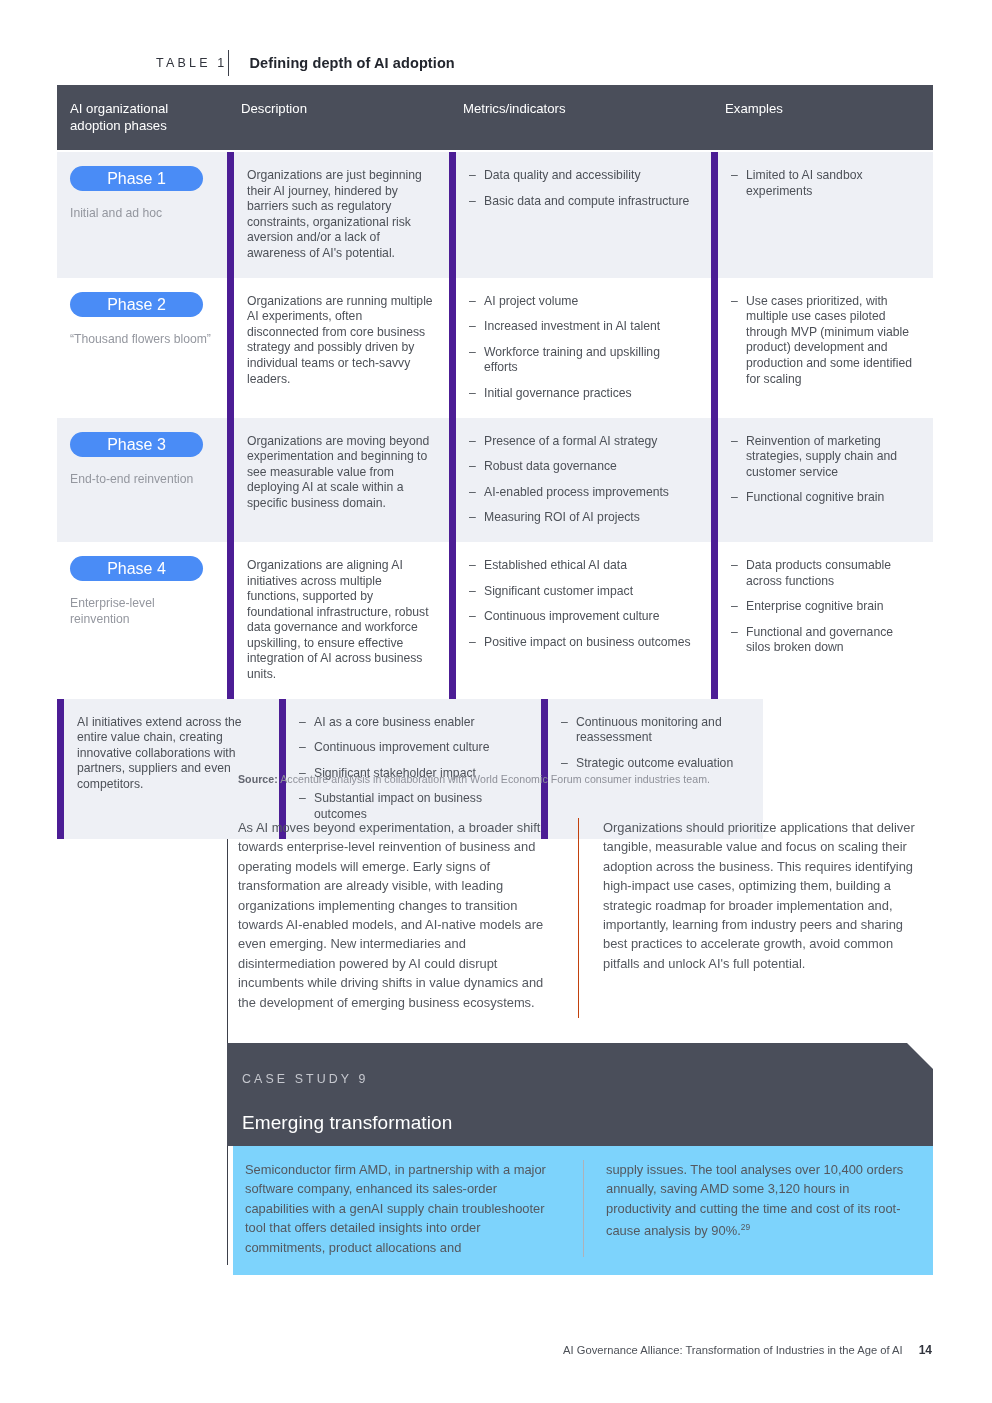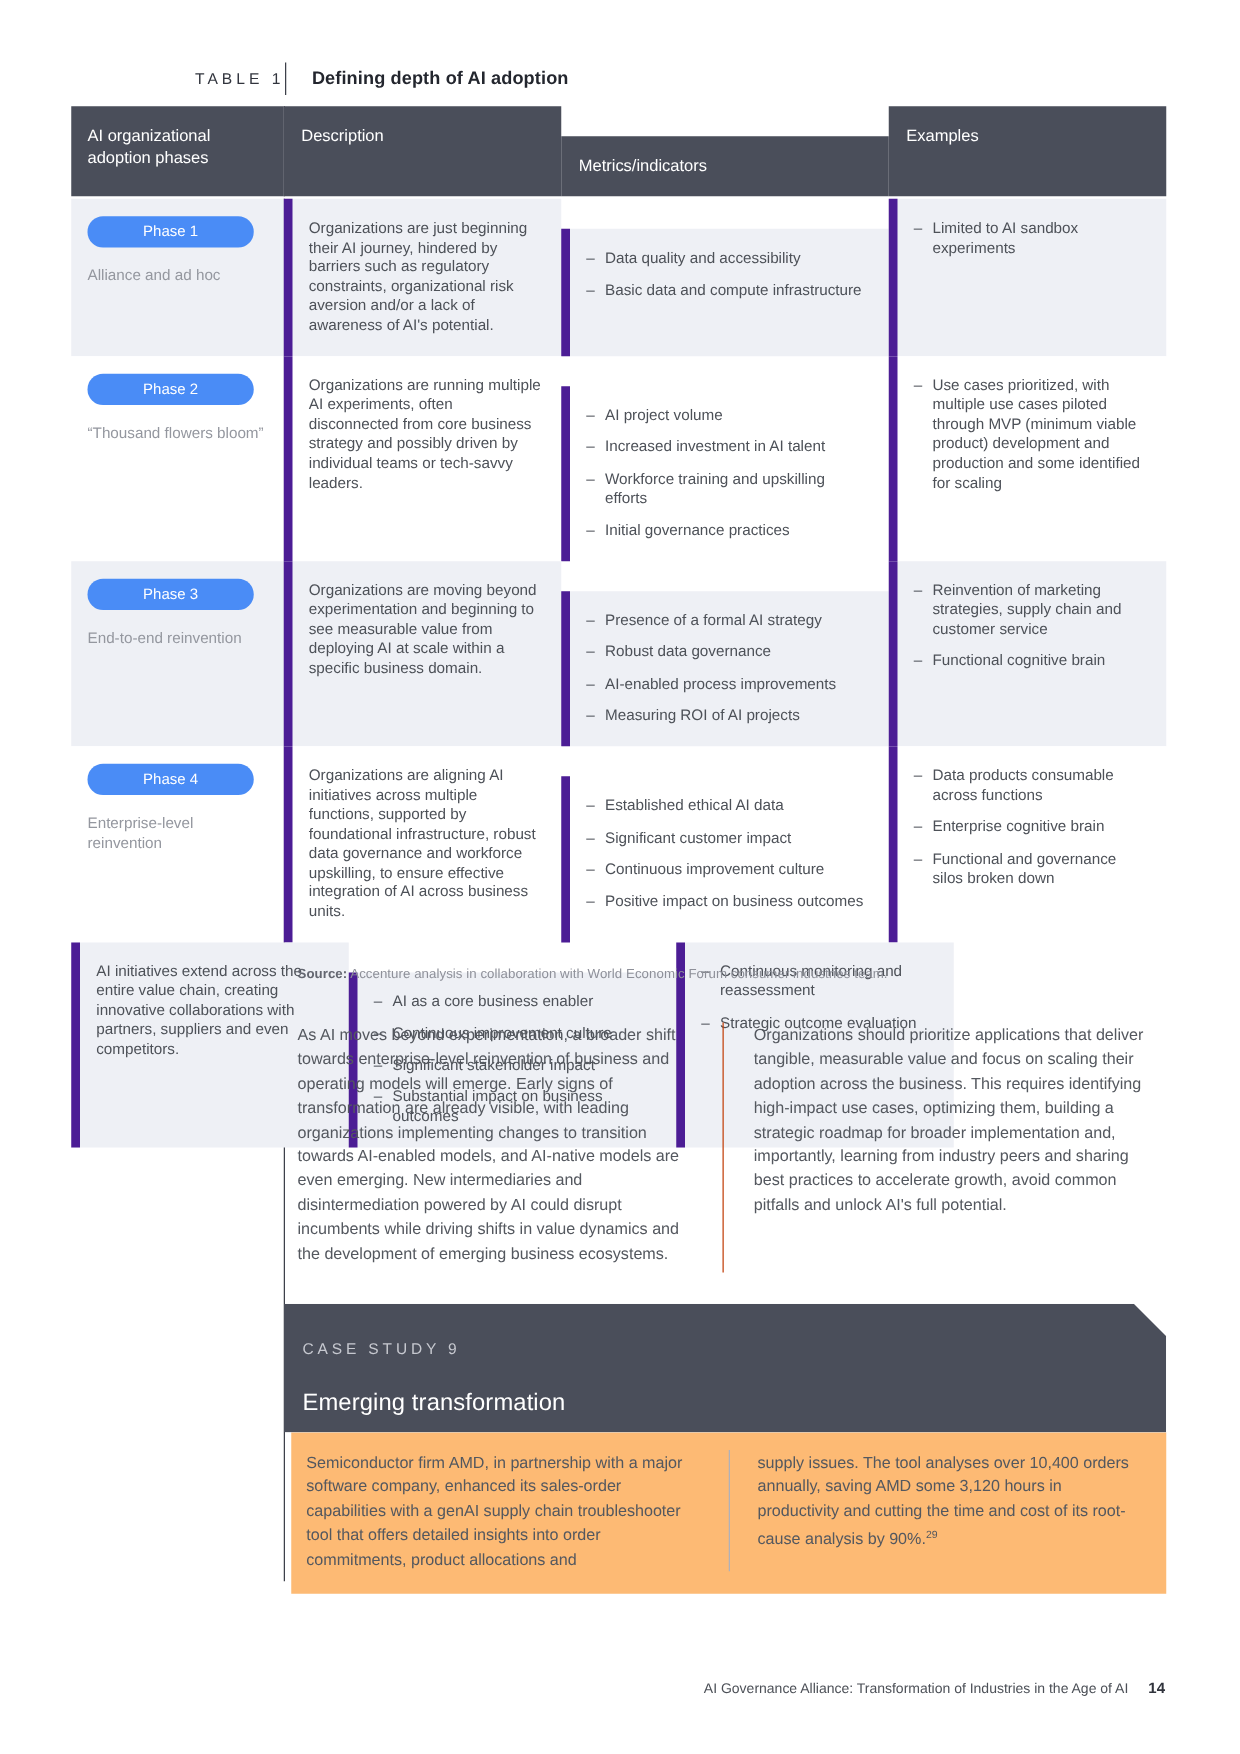--- a/index.html
+++ b/index.html
@@ -71,21 +71,21 @@
     font-size: 13.2px;
     line-height: 17px;
     padding: 15px 14px 16px 14px;
     font-weight: 400;
   }
   .thead { border-bottom: 2px solid #ffffff; }
   .thead .c0 { padding-left: 13px; }
 
   .c0 { width: 170px; flex: 0 0 170px; }
   .c1 { width: 222px; flex: 0 0 222px; }
-  .c2 { width: 262px; flex: 0 0 262px; margin-top: 24px; }
+  .c2 { width: 262px; flex: 0 0 262px; }
   .c3 { width: 222px; flex: 0 0 222px; }
 
   .tbody .trow.alt  .tcell { background: #eef0f5; }
   .tbody .trow.base .tcell { background: #ffffff; }
   .tbody .tcell {
     padding: 16px 16px 16px 13px;
     font-size: 12.2px;
     line-height: 15.6px;
     color: #4d5158;
   }
@@ -96,21 +96,21 @@
   .tbody .tcell.c0 { padding-top: 14px; }
 
   .phase-pill {
     display: block;
     width: 133px;
     height: 25px;
     line-height: 25px;
     border-radius: 13px;
     background: #4a8cf6;
     color: #ffffff;
-    font-size: 12px;
+    font-size: 16px;
     text-align: center;
     margin-bottom: 14px;
   }
   .phase-sub {
     font-size: 12.2px;
     line-height: 16.5px;
     color: #94979f;
   }
 
   .bullets { list-style: none; }
@@ -183,21 +183,21 @@
     color: #c6c8cf;
   }
   .cs-title {
     margin-top: 26px;
     font-size: 19px;
     color: #ffffff;
     font-weight: 400;
     letter-spacing: 0.1px;
   }
   .cs-body {
-    background: #fdba74;
+    background: #7dd3fc;
     display: flex;
     padding: 14px 0 18px 0;
     margin-left: 6px;
     width: 700px;
   }
   .cs-col {
     width: 350px;
     font-size: 12.9px;
     line-height: 19.4px;
     color: #54585f;
@@ -244,21 +244,21 @@
         <span>adoption phases</span>
       </div>
       <div class="tcell c1">Description</div>
       <div class="tcell c2">Metrics/indicators</div>
       <div class="tcell c3">Examples</div>
     </div>
     <div class="tbody" id="tbody">
         <div class="trow alt">
           <div class="tcell c0">
             <span class="phase-pill">Phase 1</span>
-            <div class="phase-sub">Alliance and ad hoc</div>
+            <div class="phase-sub">Initial and ad hoc</div>
           </div>
           <div class="tcell c1">
             <div class="desc">Organizations are just beginning their AI journey, hindered by barriers such as regulatory constraints, organizational risk aversion and/or a lack of awareness of AI's potential.</div>
           </div>
           <div class="tcell c2">
             <ul class="bullets">
               <li><span class="dash">–</span><span>Data quality and accessibility</span></li>
               <li><span class="dash">–</span><span>Basic data and compute infrastructure</span></li>
             </ul>
           </div>

